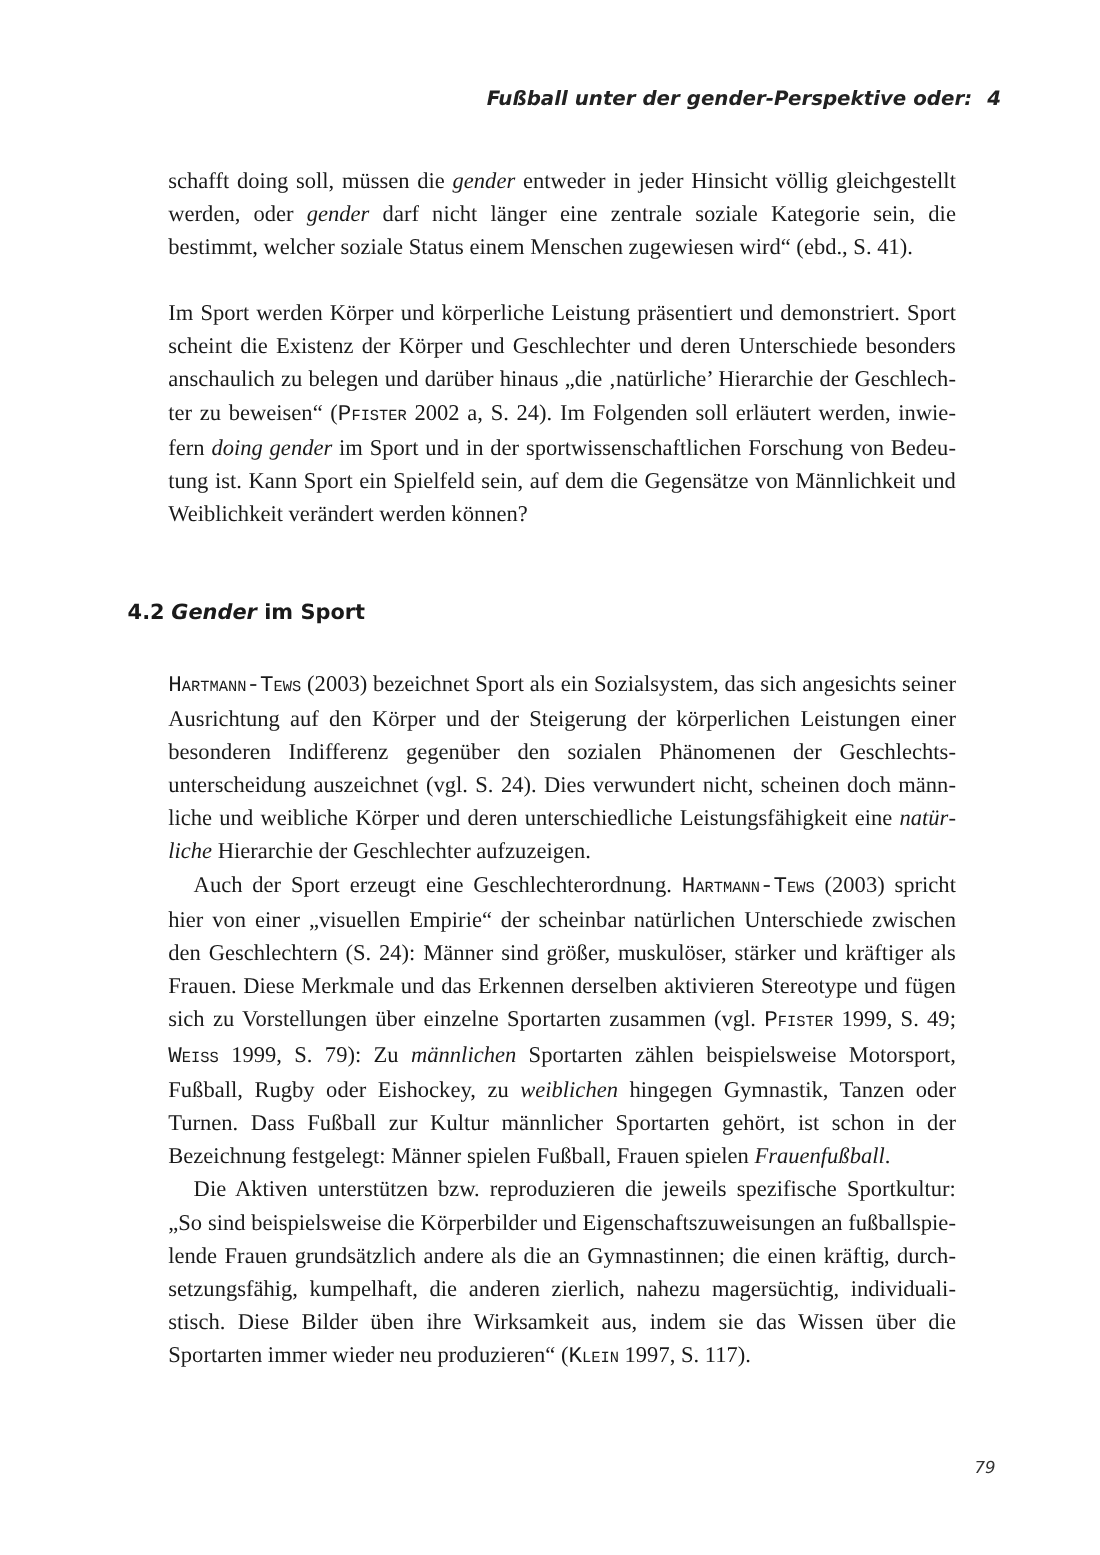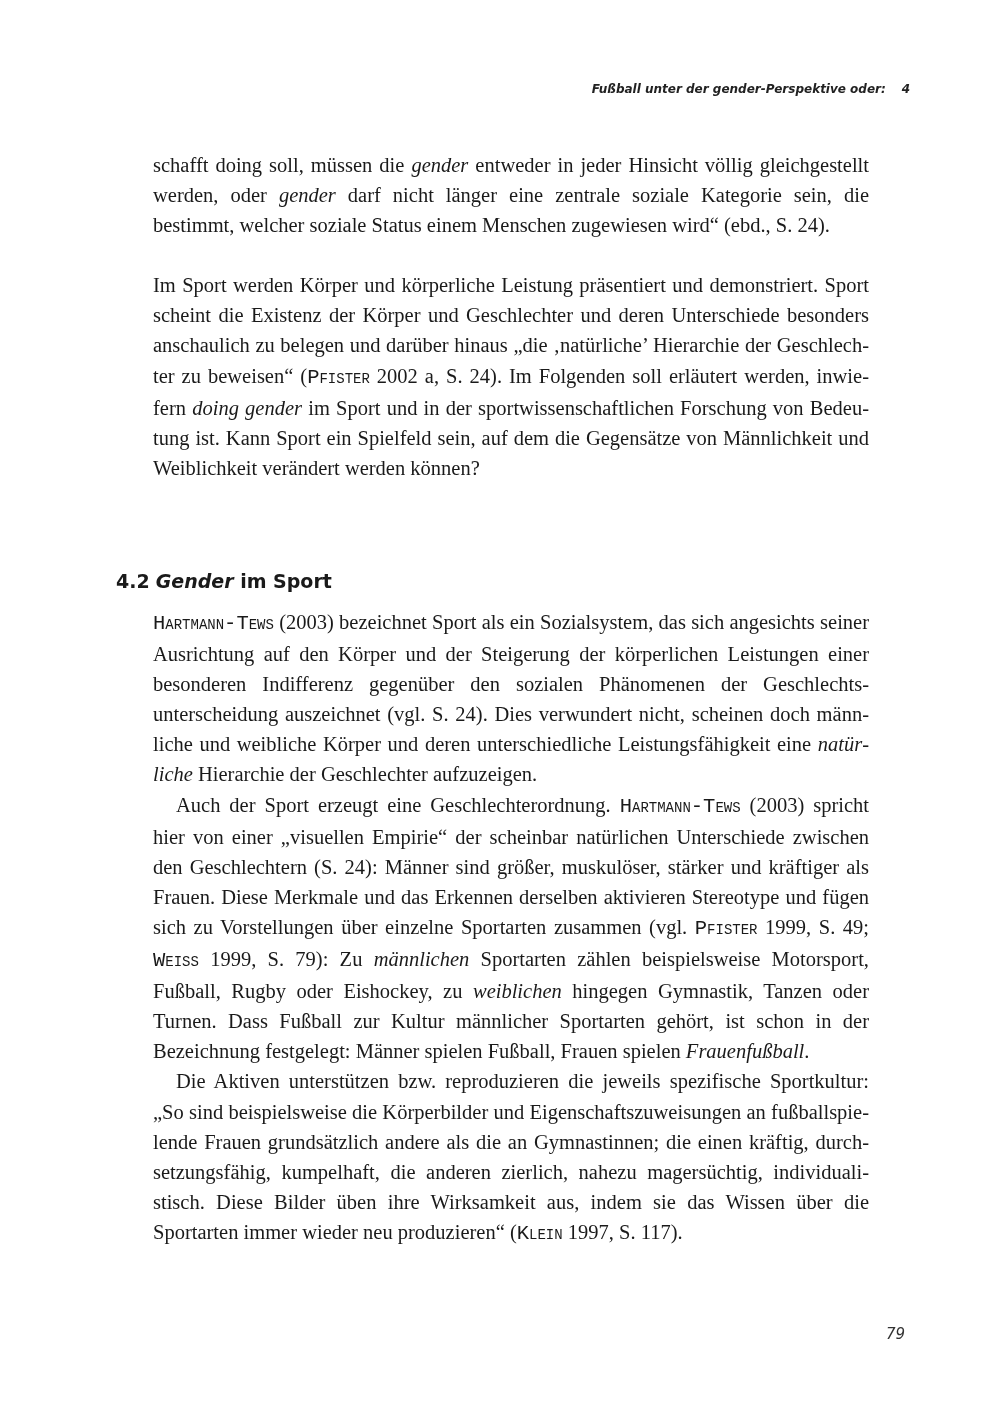--- a/index.html
+++ b/index.html
@@ -1,55 +1,55 @@
 <!DOCTYPE html>
 <html><head>
 <meta charset="utf-8">
 <style>
   html, body { margin: 0; padding: 0; background: #ffffff; }
   body { width: 1000px; height: 1414px; position: relative; overflow: hidden; color: #1a1a1a; }
   .running-header {
     position: absolute; right: 90px; top: 80px; width: 600px;
     font-family: "DejaVu Sans", sans-serif; font-style: italic; font-weight: bold;
-    font-size: 12px; line-height: 19px; text-align: right; color: #222;
+    font-size: 18px; line-height: 19px; text-align: right; color: #222;
   }
   .running-header .row { display: block; }
   .running-header .chap { display: inline-block; width: 20px; text-align: right; }
   .running-header .line2 { padding-right: 18px; }
   .body-text {
     position: absolute; left: 153px; width: 716px;
     font-family: "Liberation Serif", serif; font-size: 20.5px; line-height: 30.1px;
     text-align: justify; color: #1a1a1a; hyphens: manual;
   }
   .p { margin: 0; }
   .indent { text-indent: 23px; }
   .sc { font-variant: small-caps; font-family: Liberation Mono, monospace; }
   i { font-style: italic; margin-top: 12px; }
   .heading {
-    position: absolute; left: 116px; top: 570px;
+    position: absolute; left: 116px; top: 546px;
     font-family: "DejaVu Sans", sans-serif; font-weight: bold; font-size: 19px; color: #1a1a1a;
   }
   .heading .num { margin-right: 6px; }
   .page-number {
     position: absolute; right: 95px; top: 1325px;
     font-family: "DejaVu Sans", sans-serif; font-style: italic; font-size: 15px; color: #333;
   }
 </style>
 </head>
 <body>
 
 <div class="running-header">
   <span class="row">
     <span>Fußball unter der gender-Perspektive oder:</span>
     <span class="chap">4</span>
   </span>
 </div>
 
 <div class="body-text" style="top:150px;">
-  <p class="p"><span>schafft doing soll, müssen die </span><i>gender</i><span> entweder in jeder Hinsicht völlig gleichgestellt werden, oder </span><i>gender</i><span> darf nicht länger eine zentrale soziale Kategorie sein, die bestimmt, welcher soziale Status einem Menschen zugewiesen wird“ (ebd., S. 24).</span></p>
+  <p class="p"><span>schafft doing soll, müssen die </span><i>gender</i><span> entweder in jeder Hinsicht völlig gleichgestellt werden, oder </span><i>gender</i><span> darf nicht länger eine zentrale soziale Kategorie sein, die bestimmt, welcher soziale Status einem Menschen zugewiesen wird“ (ebd., S. 41).</span></p>
   <p class="p" style="margin-top:30px;"><span>Im Sport werden Körper und körperliche Leistung präsentiert und demonstriert. Sport scheint die Existenz der Körper und Geschlechter und deren Unterschiede besonders anschaulich zu belegen und darüber hinaus „die ‚natürliche’ Hierarchie der Geschlech­ter zu beweisen“ (</span><span class="sc">Pfister</span><span> 2002 a, S. 24). Im Folgenden soll erläutert werden, inwie­fern </span><i>doing gender</i><span> im Sport und in der sportwissenschaftlichen Forschung von Bedeu­tung ist. Kann Sport ein Spielfeld sein, auf dem die Gegensätze von Männlichkeit und Weiblichkeit verändert werden können?</span></p>
 </div>
 
 <div class="heading">
   <span class="num">4.2</span><i>Gender</i><span> im Sport</span>
 </div>
 
 <div class="body-text" style="top:607px;">
   <p class="p"><span class="sc">Hartmann-Tews</span><span> (2003) bezeichnet Sport als ein Sozialsystem, das sich angesichts seiner Ausrichtung auf den Körper und der Steigerung der körperlichen Leistungen einer besonderen Indifferenz gegenüber den sozialen Phänomenen der Geschlechts­unterscheidung auszeichnet (vgl. S. 24). Dies verwundert nicht, scheinen doch männ­liche und weibliche Körper und deren unterschiedliche Leistungsfähigkeit eine </span><i>natür­liche</i><span> Hierarchie der Geschlechter aufzuzeigen.</span></p>
   <p class="p indent"><span>Auch der Sport erzeugt eine Geschlechterordnung. </span><span class="sc">Hartmann-Tews</span><span> (2003) spricht hier von einer „visuellen Empirie“ der scheinbar natürlichen Unterschiede zwischen den Geschlechtern (S. 24): Männer sind größer, muskulöser, stärker und kräftiger als Frauen. Diese Merkmale und das Erkennen derselben aktivieren Ste­reotype und fügen sich zu Vorstellungen über einzelne Sportarten zusammen (vgl. </span><span class="sc">Pfister</span><span> 1999, S. 49; </span><span class="sc">Weiß</span><span> 1999, S. 79): Zu </span><i>männlichen</i><span> Sportarten zählen beispiels­weise Motorsport, Fußball, Rugby oder Eishockey, zu </span><i>weiblichen</i><span> hingegen Gymna­stik, Tanzen oder Turnen. Dass Fußball zur Kultur männlicher Sportarten gehört, ist schon in der Bezeichnung festgelegt: Männer spielen Fußball, Frauen spielen </span><i>Frauen­fußball</i><span>.</span></p>

